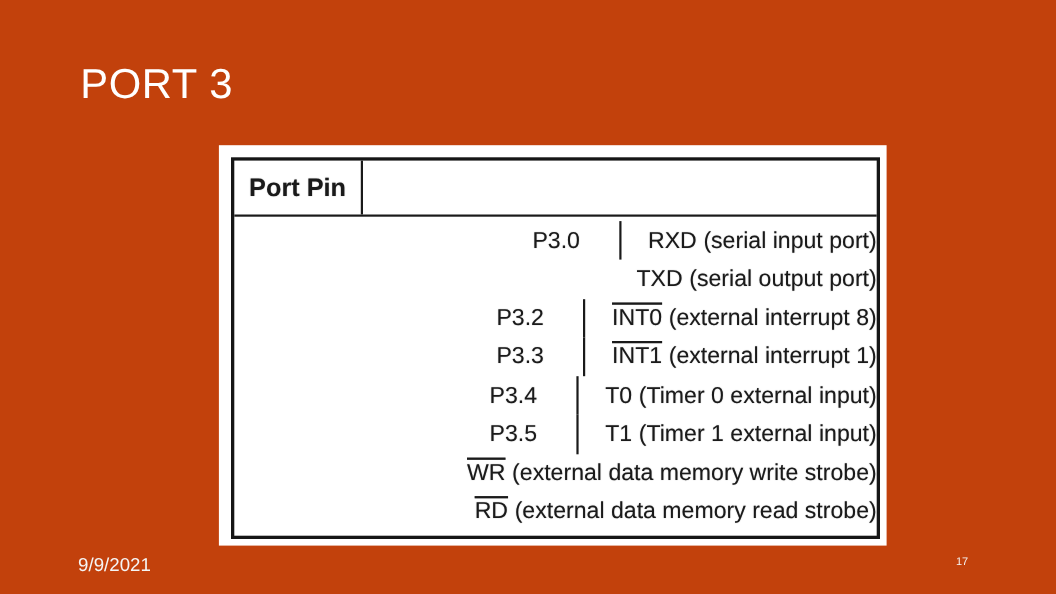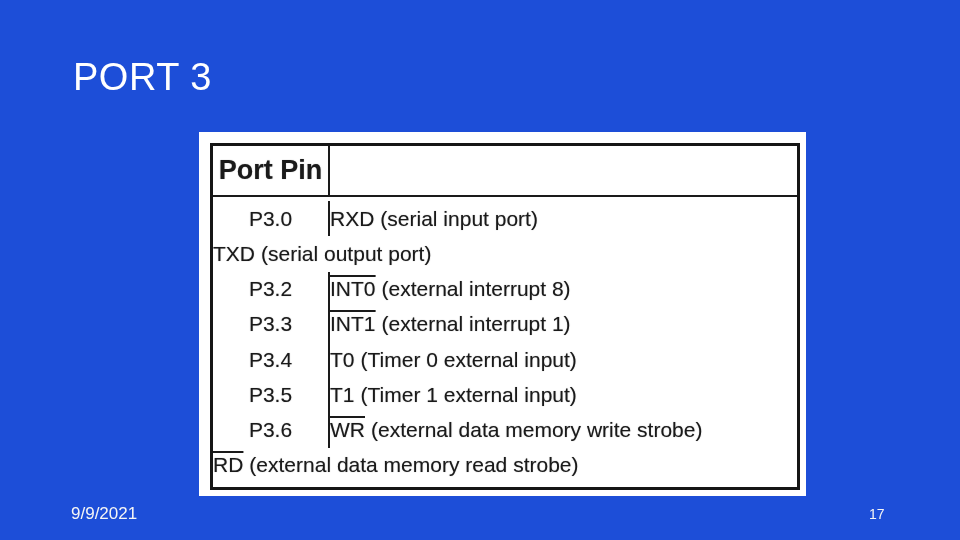--- a/index.html
+++ b/index.html
@@ -2,21 +2,21 @@
 <html><head>
 <meta charset="utf-8">
 <style>
   html, body { margin: 0; padding: 0; background: #000; }
   * { box-sizing: border-box; }
 
   .slide {
     position: relative;
     width: 960px;
     height: 540px;
-    background: #1d4ed8;
+    background: #c2410c;
     overflow: hidden;
     font-family: "Liberation Sans", sans-serif;
   }
 
   .title {
     position: absolute;
     left: 73px;
     top: 56px;
     margin: 0;
     color: #ffffff;
@@ -46,43 +46,44 @@
     flex-direction: column;
     color: #1a1a1a;
     text-shadow: 0 0 1px rgba(60,60,60,0.5);
   }
 
   .thead {
     display: flex;
     height: 51px;
     border-bottom: 2px solid #1a1a1a;
     font-weight: 700;
-    font-size: 27px;
+    font-size: 23px;
   }
   .tbody {
     display: flex;
     flex-direction: column;
     flex: 1;
     padding: 4px 0 4px 0;
+    align-items: flex-end;
   }
   .trow { display: flex; flex: 1; font-size: 21px; }
 
   .pin-col {
     width: 117px;
     border-right: 2px solid #1a1a1a;
     display: flex;
     align-items: center;
     justify-content: center;
     flex-shrink: 0;
   }
   .func-col {
     flex: 1;
     display: flex;
     align-items: center;
-    padding-left: 0;
+    padding-left: 24px;
   }
   .thead .func-col { justify-content: center; padding-left: 0; }
 
   .fname[data-overline="true"] {
     text-decoration: overline;
     text-decoration-thickness: 2px;
   }
   .fdesc { margin-left: 6px; }
 
   .footer-date {
@@ -90,21 +91,21 @@
     left: 71px;
     top: 504px;
     color: #f5f5f5;
     font-size: 17px;
   }
   .footer-page {
     position: absolute;
     left: 869px;
     top: 506px;
     color: #f5f5f5;
-    font-size: 14px;
+    font-size: 10px;
   }
 </style>
 </head>
 <body>
 
 <div class="slide">
 
   <h1 class="title">PORT 3</h1>
 
   <div class="figure">
@@ -157,21 +158,20 @@
 
         <div class="trow">
           <div class="pin-col">P3.5</div>
           <div class="func-col">
               <span class="fname" data-overline="false">T1</span>
               <span class="fdesc">(Timer 1 external input)</span>
             </div>
         </div>
 
         <div class="trow">
-          <div class="pin-col">P3.6</div>
           <div class="func-col">
               <span class="fname" data-overline="true">WR</span>
               <span class="fdesc">(external data memory write strobe)</span>
             </div>
         </div>
 
         <div class="trow">
           <div class="func-col">
               <span class="fname" data-overline="true">RD</span>
               <span class="fdesc">(external data memory read strobe)</span>

